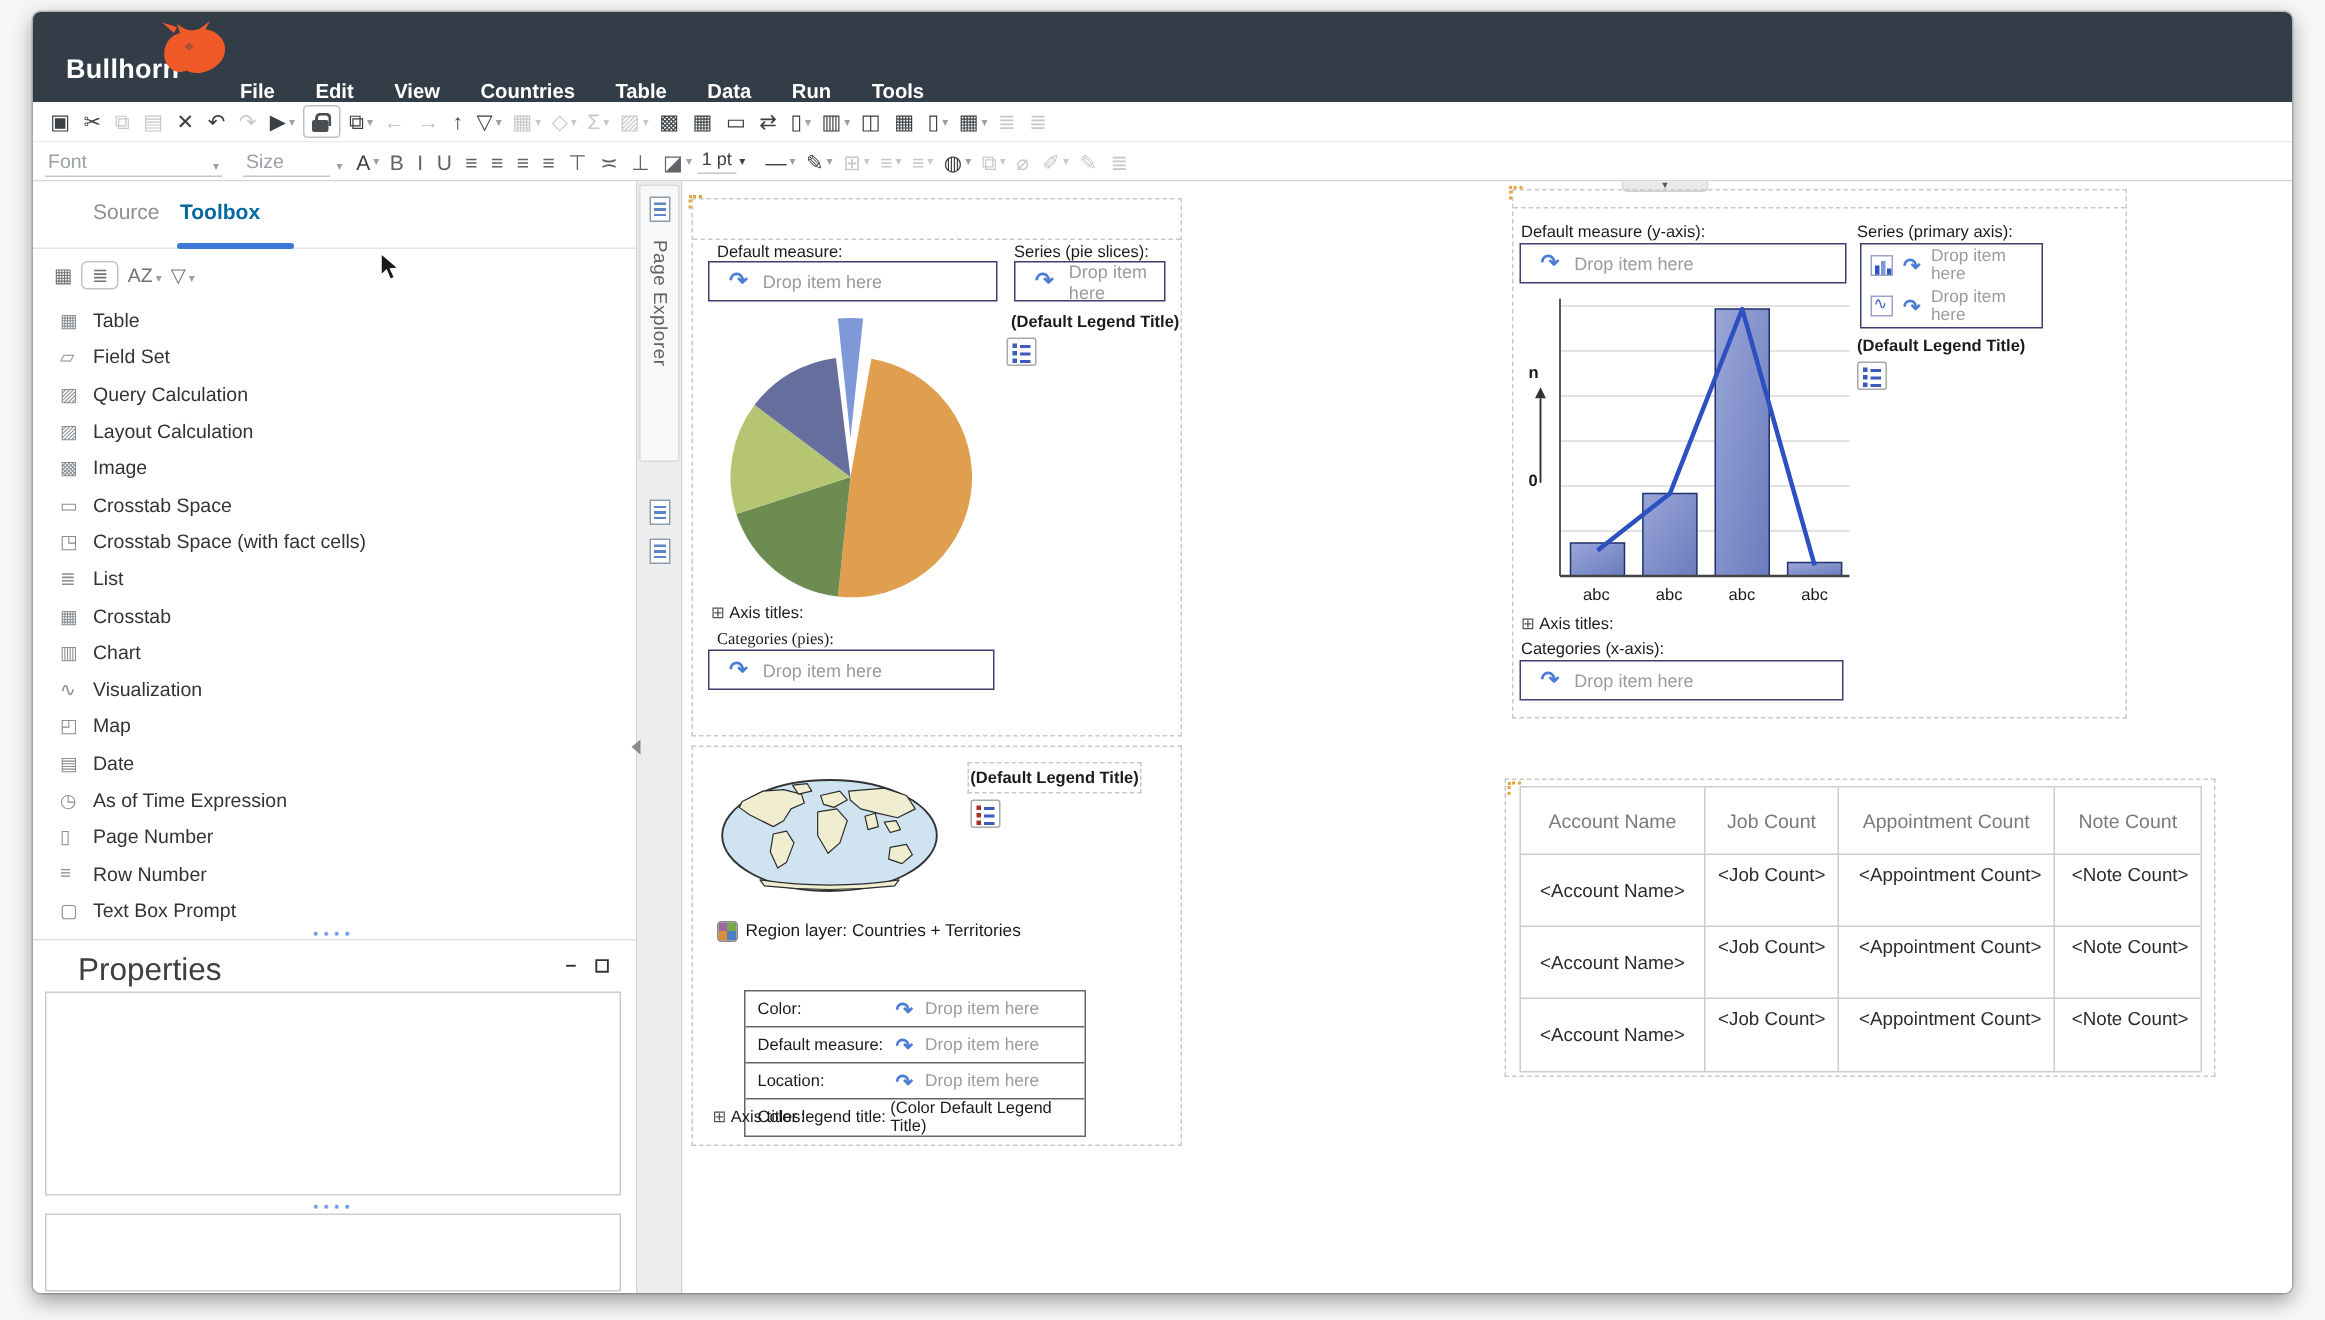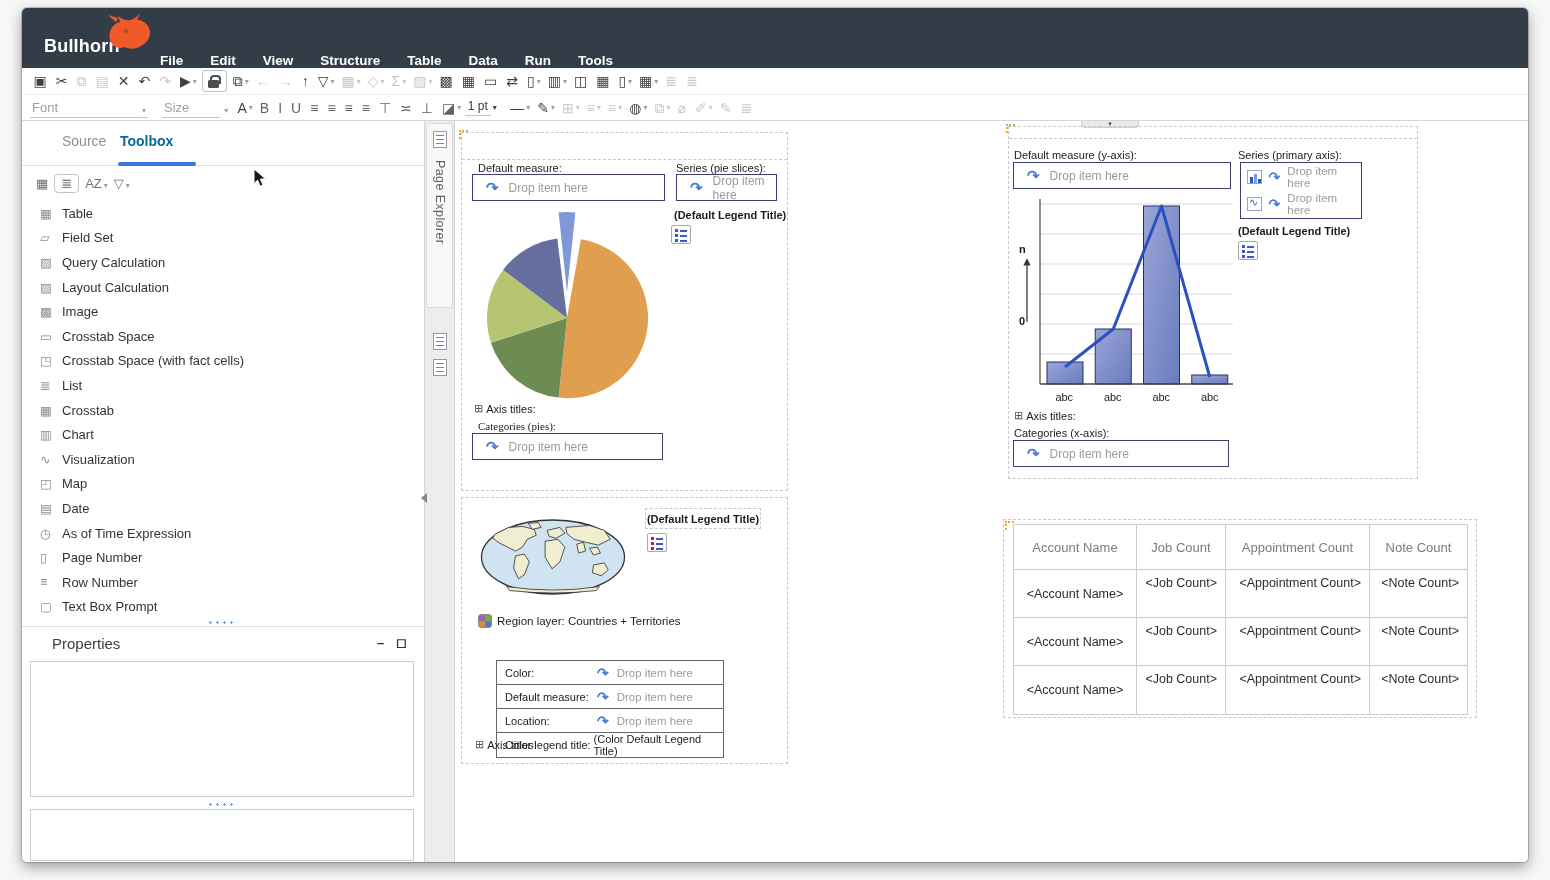--- a/index.html
+++ b/index.html
@@ -43,21 +43,21 @@
   .tab-underline { position:absolute; left:96px; top:41px; width:78px; height:4px; background:#3b78d8; border-radius:2px; }
   .tbx-bar { position:absolute; left:0; top:45px; right:0; height:34px; display:flex; align-items:center; padding-left:14px; gap:6px; }
   .tbx-bar .mi { font-size:13px; color:#6f7377; cursor:pointer; }
   .mi.boxed { border:1px solid #bfc3c7; border-radius:4px; padding:1px 6px; }
   .mi .caret { font-size:8px; color:#9aa0a6; margin-left:2px; }
   .tbx-list { position:absolute; left:0; top:80px; right:2px; }
   .tbx-row { display:flex; align-items:center; height:24.6px; padding-left:18px; cursor:pointer; font-size:13px; color:#333; }
   .tbx-ico { width:22px; color:#8a8f94; font-size:12.5px; }
   .dots-h { background-image:radial-gradient(circle, #6a9ae8 1.2px, transparent 1.4px); background-size:7px 5px; width:27px; height:5px; }
   .panel-div { position:absolute; left:0; right:0; height:1px; background:#e0e0e0; }
-  .props-title { position:absolute; left:30px; top:514px; font-size:15px; color:#3c4043; font-weight:500; }
+  .props-title { position:absolute; left:30px; top:514px; font-size:21px; color:#3c4043; font-weight:500; }
   .win-btn { position:absolute; top:514px; font-size:13px; color:#333; cursor:pointer; font-weight:bold; }
   .prop-box { position:absolute; left:8px; right:10px; background:#fff; border:1px solid #ccc; }
   
   .explorer { position:absolute; left:403px; top:0; width:30px; bottom:0; background:#ededed; border-right:1px solid #d2d2d2; }
   .exp-tab { position:absolute; left:1px; top:2px; width:27px; height:185px; background:#f8f8f8; border:1px solid #dadada; border-radius:2px; }
   .exp-label { position:absolute; left:6px; top:36px; writing-mode:vertical-rl; font-size:12.5px; color:#5f6368; letter-spacing:.4px; }
   .page-ico { position:absolute; width:14px; height:17px; background:#fff; border:1px solid #8c9bb0; }
   .page-ico::before { content:""; position:absolute; left:2px; top:3px; right:2px; height:9px;
     background:repeating-linear-gradient(#5b86c8 0 1.5px, transparent 1.5px 4px); }
   .coll-arrow { position:absolute; left:-4px; top:372px; width:0; height:0; border-top:5px solid transparent; border-bottom:5px solid transparent; border-right:6px solid #8a8a8a; }
@@ -122,21 +122,21 @@
     <svg class="bull" width="58" height="44" viewBox="0 0 58 44">
       <path fill="#f05a28" d="M14,26 C12,18 16,10 24,8 L22,2 C26,5 30,7 34,6 C40,4 48,6 52,12 C56,18 54,26 48,30 C42,35 34,36 28,33 C22,36 16,32 14,26 Z"></path>
       <path fill="#f05a28" d="M20,8 L12,1 L22,4 Z M36,6 L44,0 L40,7 Z"></path>
       <path fill="#323d47" d="M30,14 l3,3 -3,3 -3,-3 Z" opacity="0.35"></path>
     </svg>
     <div class="menu">
 
     <span class="menu-item">File</span>
         <span class="menu-item">Edit</span>
         <span class="menu-item">View</span>
-        <span class="menu-item">Structure</span>
+        <span class="menu-item">Countries</span>
         <span class="menu-item">Table</span>
         <span class="menu-item">Data</span>
         <span class="menu-item">Run</span>
         <span class="menu-item">Tools</span>
       </div>
   </div>
 
   <div class="tb tb1">
 
   <span class="tbi dark">

